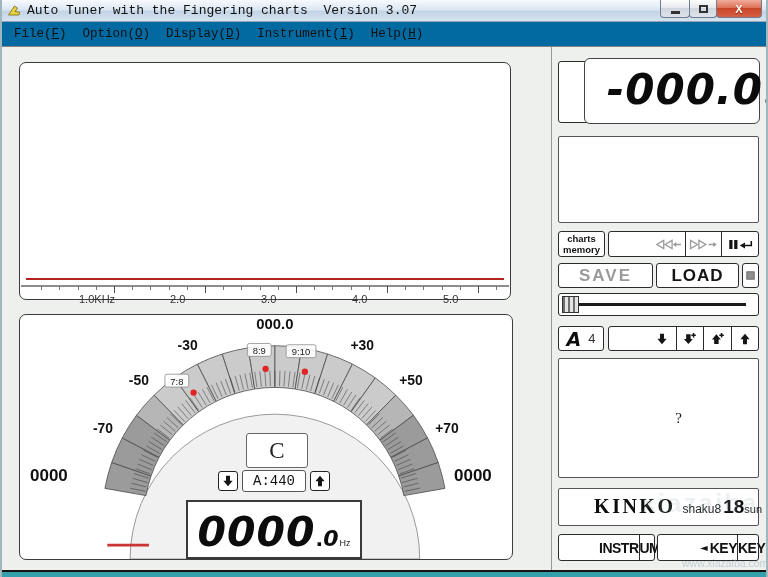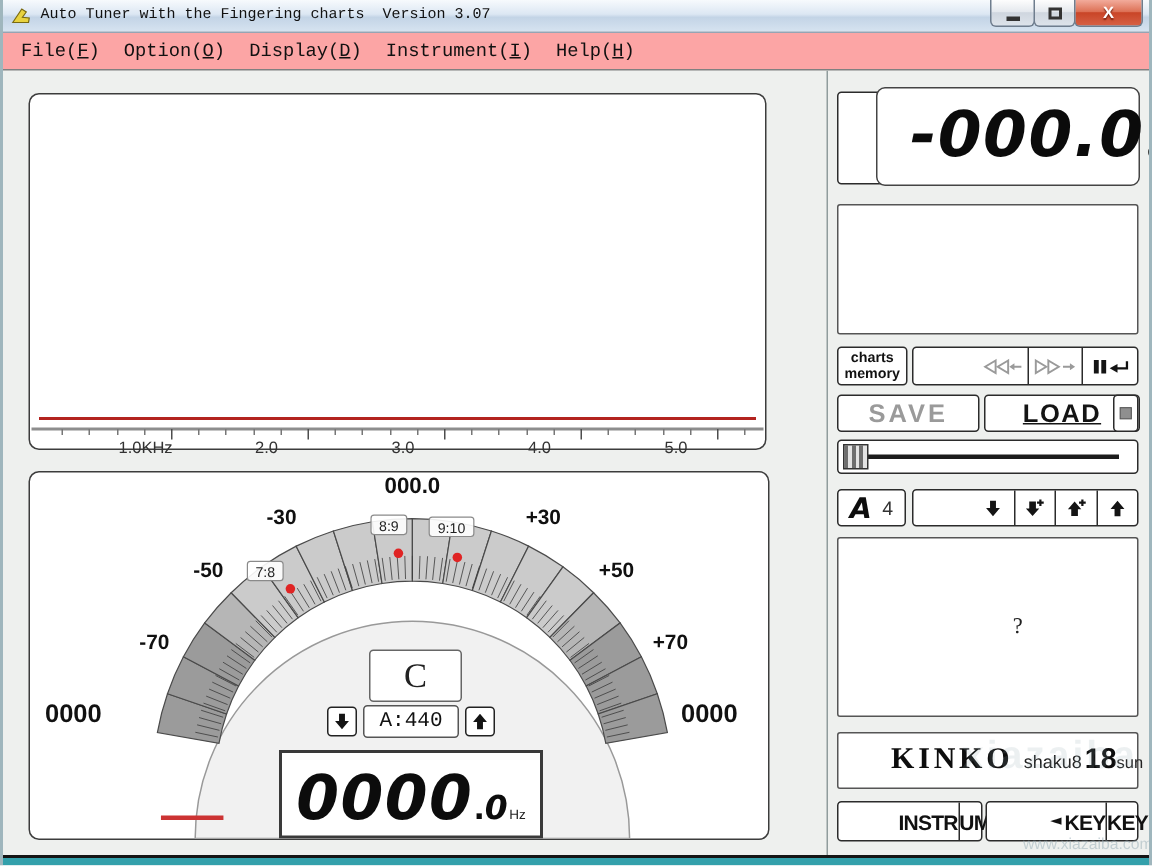--- a/index.html
+++ b/index.html
@@ -1,30 +1,30 @@
 <!DOCTYPE html>
 <html><head>
 <meta charset="utf-8">
 <style>
   html,body{margin:0;padding:0;background:#fff;}
   *{box-sizing:border-box;}
   #window{position:relative;width:768px;height:577px;border-left:2px solid #9fb6bd;border-right:2px solid #9fb6bd;background:#eef0ee;font-family:"Liberation Mono",monospace;overflow:hidden;}
   
   .titlebar{position:relative;height:22px;background:linear-gradient(#f7fafd,#dce7f3 45%,#c3d4e6 55%,#d6e3f0);border-bottom:1px solid #96a4b4;display:flex;align-items:center;padding-left:4px;}
   .app-icon{width:17px;height:16px;display:inline-flex;margin-right:4px;}
-  .title-text{font-size:10px;color:#111;white-space:pre;}
+  .title-text{font-size:13px;color:#111;white-space:pre;}
   .win-btns{position:absolute;right:4px;top:0;display:flex;}
   .win-btn{height:18px;border:1px solid #6f7d8d;border-top:none;border-radius:0 0 4px 4px;display:flex;align-items:center;justify-content:center;margin-left:-1px;background:linear-gradient(#fdfdfd,#e5e9ee 45%,#cfd6df 50%,#dde3ea);}
   .win-btn.min{width:30px;} .win-btn.max{width:28px;}
   .win-btn.close{width:46px;background:linear-gradient(#f2ab9b,#dd7257 45%,#c94527 50%,#d66045);color:#fff;}
   .min-glyph{width:9px;height:3px;background:#333;margin-top:7px;}
   .max-glyph{width:9px;height:8px;border:2px solid #333;}
   .close-glyph{font:bold 11px "Liberation Sans",sans-serif;color:#fff;text-shadow:0 1px 1px #7a2210;}
   
-  .menubar{position:absolute;top:22px;left:0;right:0;height:24px;background:#fca5a5;display:flex;align-items:center;padding-left:6px;font-size:12.5px;color:#111;}
+  .menubar{position:absolute;top:22px;left:0;right:0;height:24px;background:#0369a1;display:flex;align-items:center;padding-left:6px;font-size:12.5px;color:#111;}
   .menu-item{padding:2px 10px 2px 6px;cursor:default;}
   
   .client{position:absolute;left:0;right:0;top:46px;height:524px;background:#eef0ee;border-top:1px solid #808080;overflow:hidden;}
   .abs{position:absolute;padding-left:40px;}
   .panel{position:absolute;background:#fff;border:1px solid #3c3c3c;border-radius:7px;}
   .vsep{position:absolute;left:549px;top:0;width:1px;height:524px;background:#909c9c;}
   
   #spectrum{left:17px;top:15px;width:492px;height:238px;}
   .spec-red{position:absolute;left:6px;right:6px;top:215px;height:2px;background:#b3231f;}
   .spec-axis{position:absolute;left:1px;right:1px;top:222px;height:1.5px;background:#8d8d8d;}
@@ -54,21 +54,21 @@
   .vgroup .cell:first-child{border-top:none;}
   .btn{background:#fff;border:1.5px solid #2b2b2b;border-radius:3px;display:flex;align-items:center;justify-content:center;font-family:"Liberation Sans",sans-serif;padding:0;}
   #stepper{left:556px;top:14px;width:24px;height:62px;}
   #db-display{left:582px;top:11px;width:176px;height:66px;background:#fff;border:1.5px solid #444;border-radius:6px;display:flex;align-items:baseline;justify-content:center;}
   .db-value{font:900 italic 42px "DejaVu Sans",sans-serif;letter-spacing:1px;color:#0b0b0b;line-height:62px;}
   .db-unit{font:10px "Liberation Sans",sans-serif;color:#222;margin-left:2px;}
   #list-box{left:556px;top:89px;width:201px;height:87px;background:#fff;border:1px solid #555;border-radius:2px;}
   #clear-btn{left:556px;top:184px;width:47px;height:26px;flex-direction:column;line-height:9.5px;font:bold 9.5px "Liberation Sans",sans-serif;color:#111;}
   #transport{left:606px;top:184px;width:151px;height:26px;}
   #save-btn{left:556px;top:216px;width:95px;height:25px;font:bold 17px "Liberation Sans",sans-serif;letter-spacing:2px;color:#9a9a9a;}
-  #load-btn{left:654px;top:216px;width:104px;height:25px;font:bold 17px "Liberation Sans",sans-serif;letter-spacing:1px;color:#141414;text-decoration:underline;}
+  #load-btn{left:654px;top:216px;width:83px;height:25px;font:bold 17px "Liberation Sans",sans-serif;letter-spacing:1px;color:#141414;}
   #stop-btn{left:740px;top:216px;width:17px;height:25px;}
   #slider{left:556px;top:246px;width:201px;height:23px;background:#fff;border:1.5px solid #2b2b2b;border-radius:3px;}
   .slider-track{position:absolute;left:10px;right:12px;top:50%;height:2.5px;margin-top:-1.5px;background:#1c1c1c;}
   .slider-thumb{position:absolute;left:3px;top:1.5px;width:17px;height:17px;border:1px solid #333;background:repeating-linear-gradient(90deg,#6e6e6e 0 2.5px,#e3e3e3 2.5px 5px);}
   #a4-btn{left:556px;top:279px;width:46px;height:25px;}
   .a-letter{font:900 italic 19px "DejaVu Sans",sans-serif;color:#0d0d0d;}
   .a-number{font:13px "Liberation Sans",sans-serif;color:#333;margin-left:7px;}
   #arrows{left:606px;top:279px;width:151px;height:25px;}
   #fingering{left:556px;top:311px;width:201px;height:120px;background:#fff;border:1px solid #555;border-radius:2px;display:flex;align-items:center;justify-content:center;font:15px "Liberation Serif",serif;color:#222;}
   #kinko{left:556px;top:441px;width:201px;height:38px;background:#fff;border:1px solid #555;border-radius:2px;display:flex;align-items:baseline;justify-content:center;padding-top:6px;}

